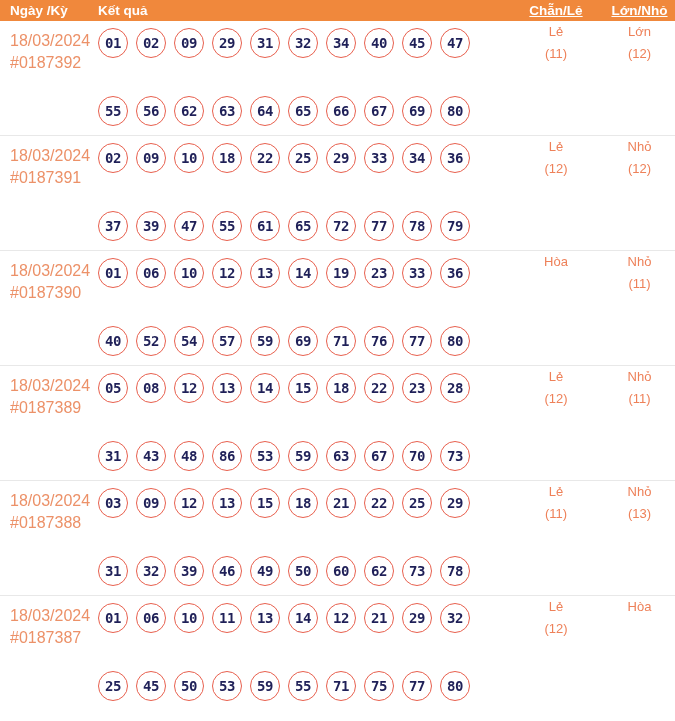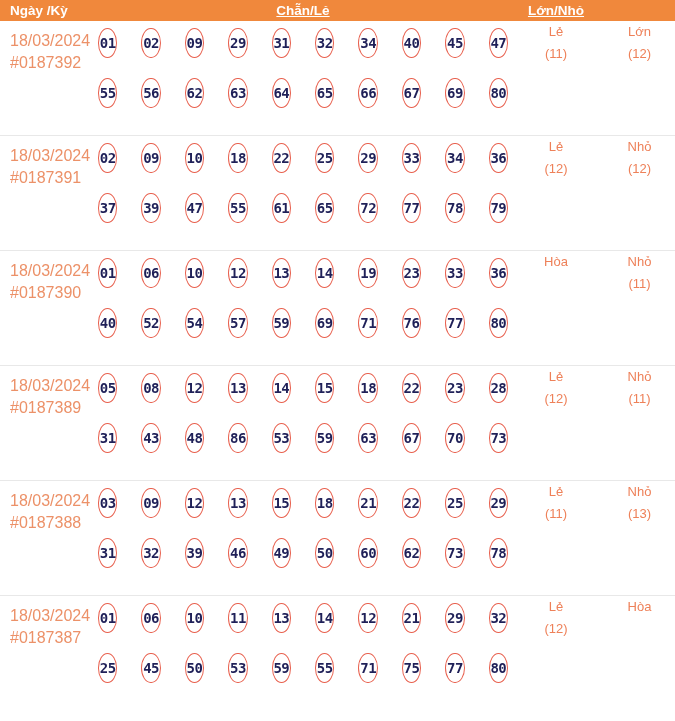--- a/index.html
+++ b/index.html
@@ -41,24 +41,24 @@
     padding: 9px 0 0 10px;
     color: var(--date-text, #EC9168);
     font-size: 16px;
     line-height: 22px;
   }
   .cell-result {
     padding-top: 7px;
   }
   .ball-line {
     display: flex;
-    gap: 24px;
+    gap: 8px;
   }
   .ball-line + .ball-line {
-    margin-top: 20px;
+    margin-top: 38px;
   }
   .ball {
     width: 30px;
     height: 30px;
     box-sizing: border-box;
     border: 1.5px solid var(--ball-border, #E8604E);
     border-radius: 50%;
     display: flex;
     align-items: center;
     justify-content: center;
@@ -76,20 +76,21 @@
     line-height: 22px;
   }
 </style>
 </head>
 <body>
 
 <div class="table">
 
   <div class="grid-row header">
     <div class="h-date">Ngày /Kỳ</div>
+    <div class="h-result">Kết quả</div>
     <div class="h-odd-even">Chẵn/Lẻ</div>
     <div class="h-big-small">Lớn/Nhỏ</div>
   </div>
 
   <div id="rows-container">
   <div class="grid-row row">
     <div class="cell-date">
       <div>18/03/2024</div>
       <div>#0187392</div>
     </div>

